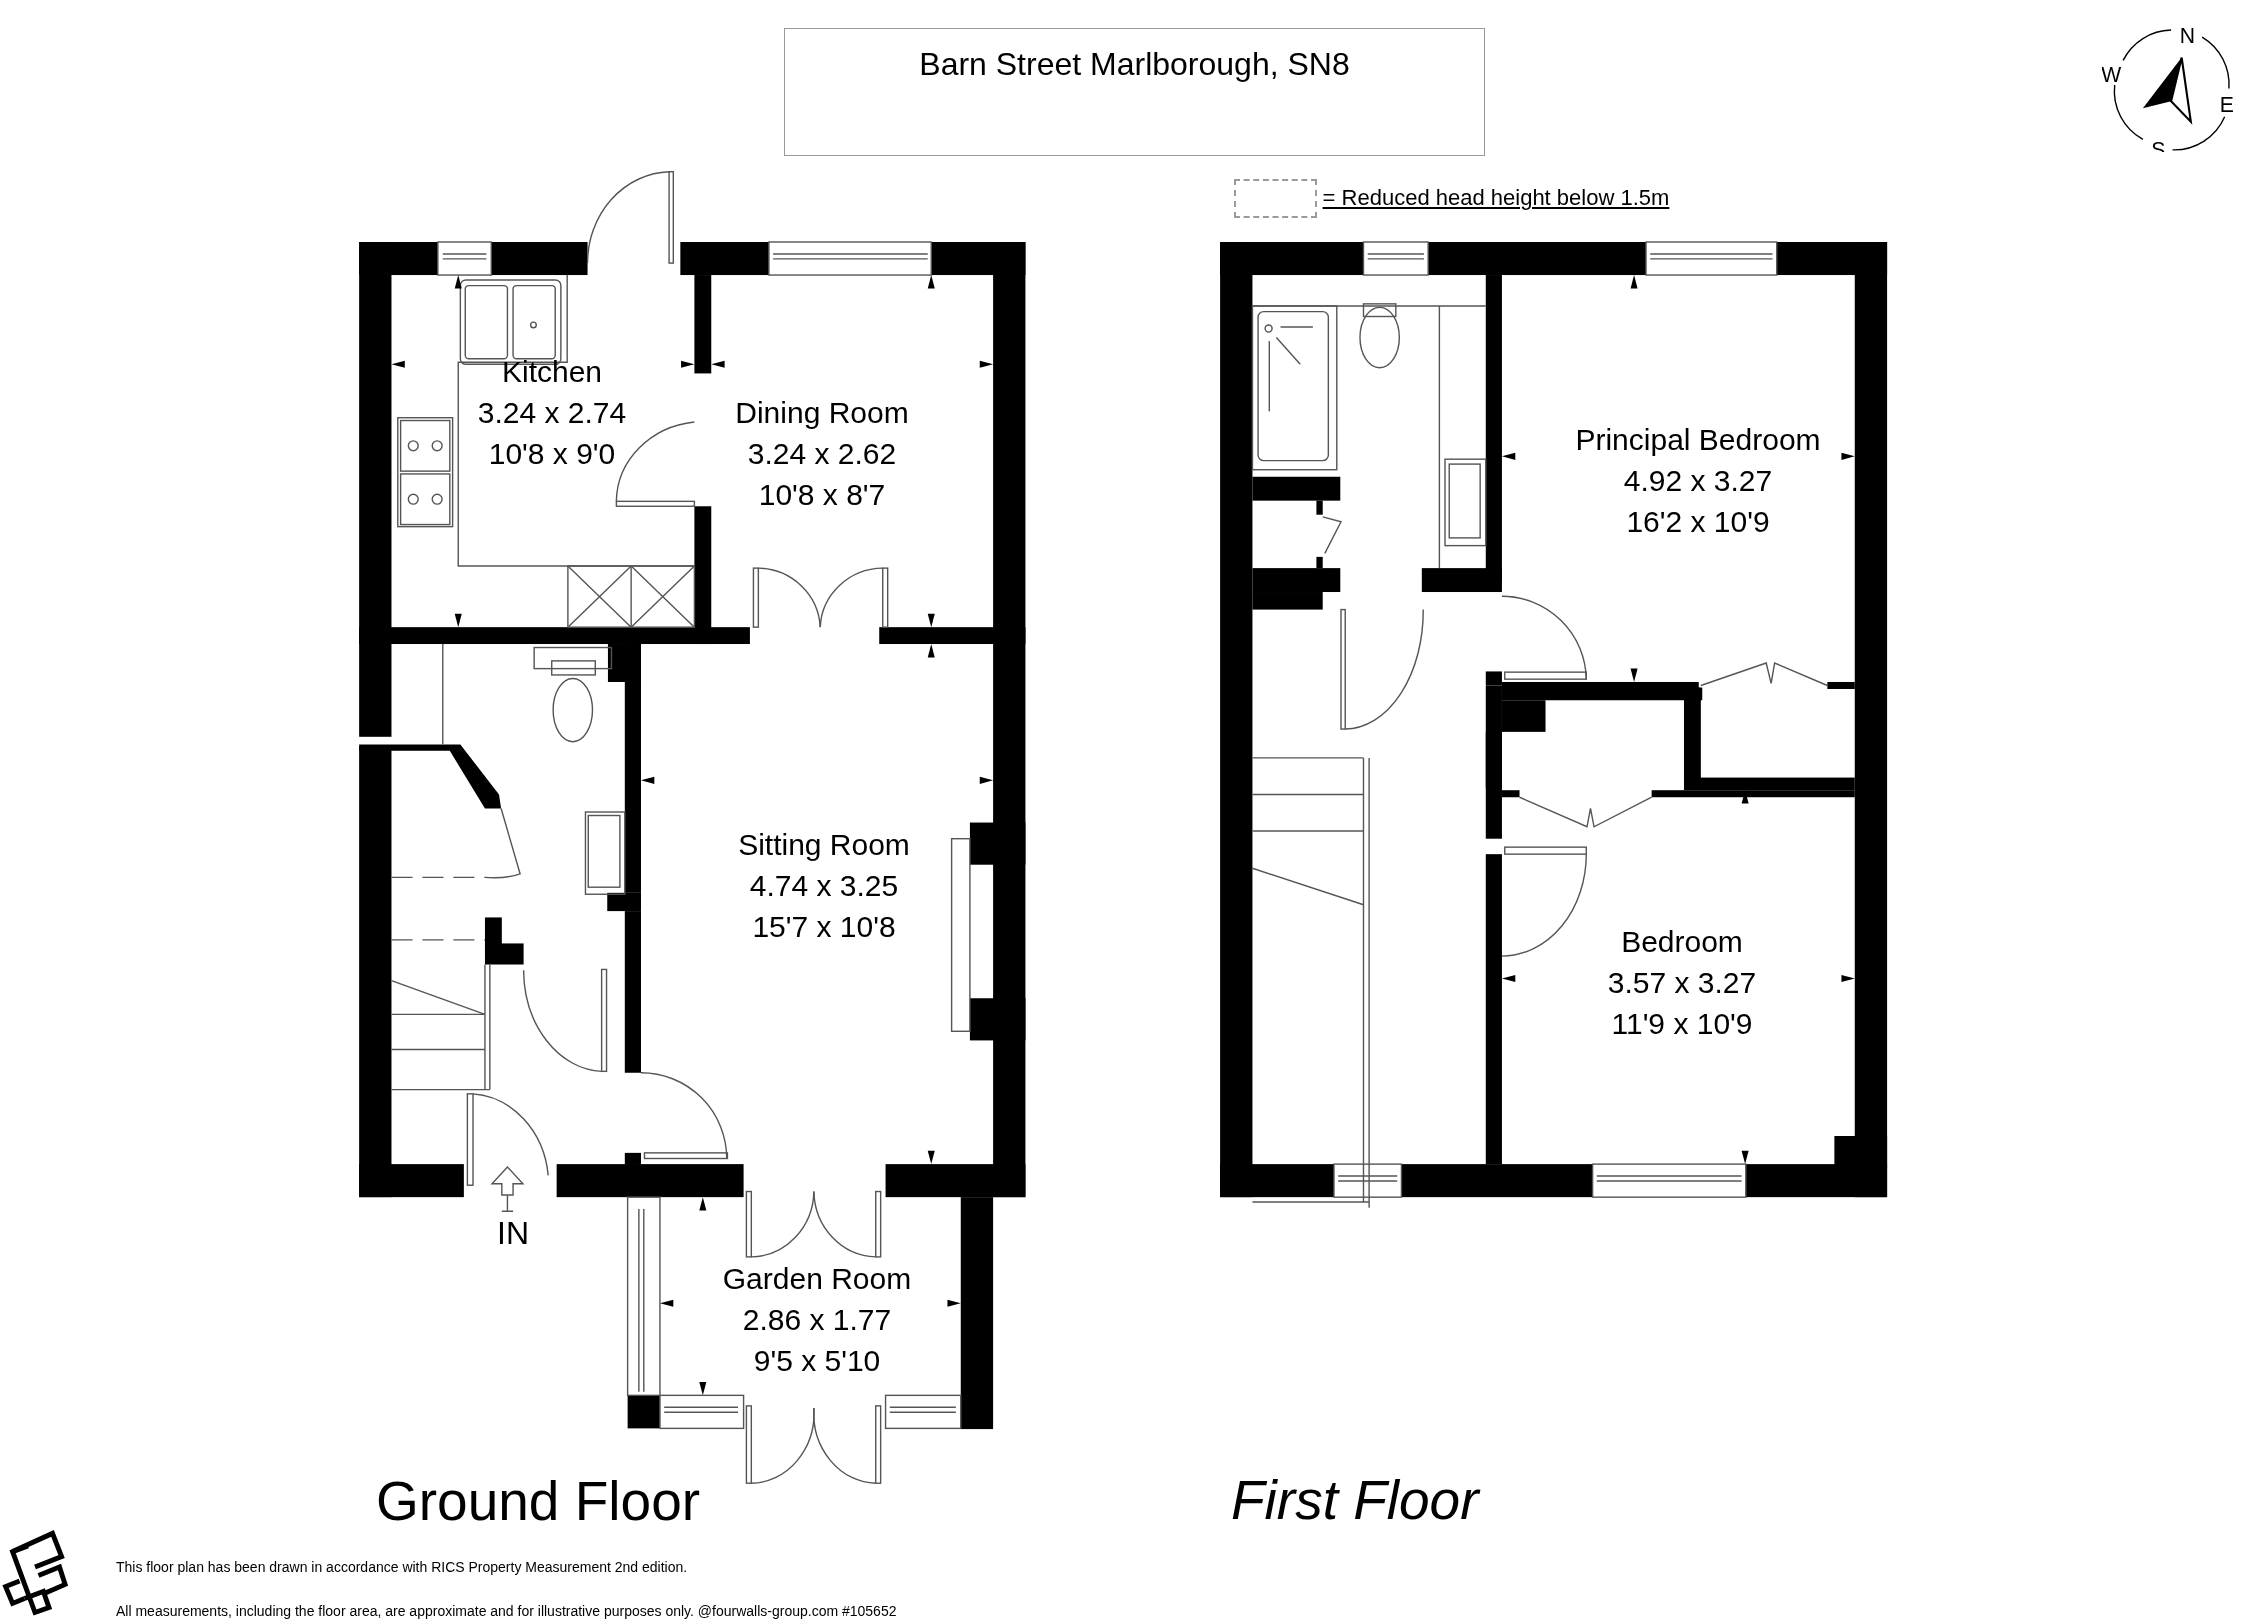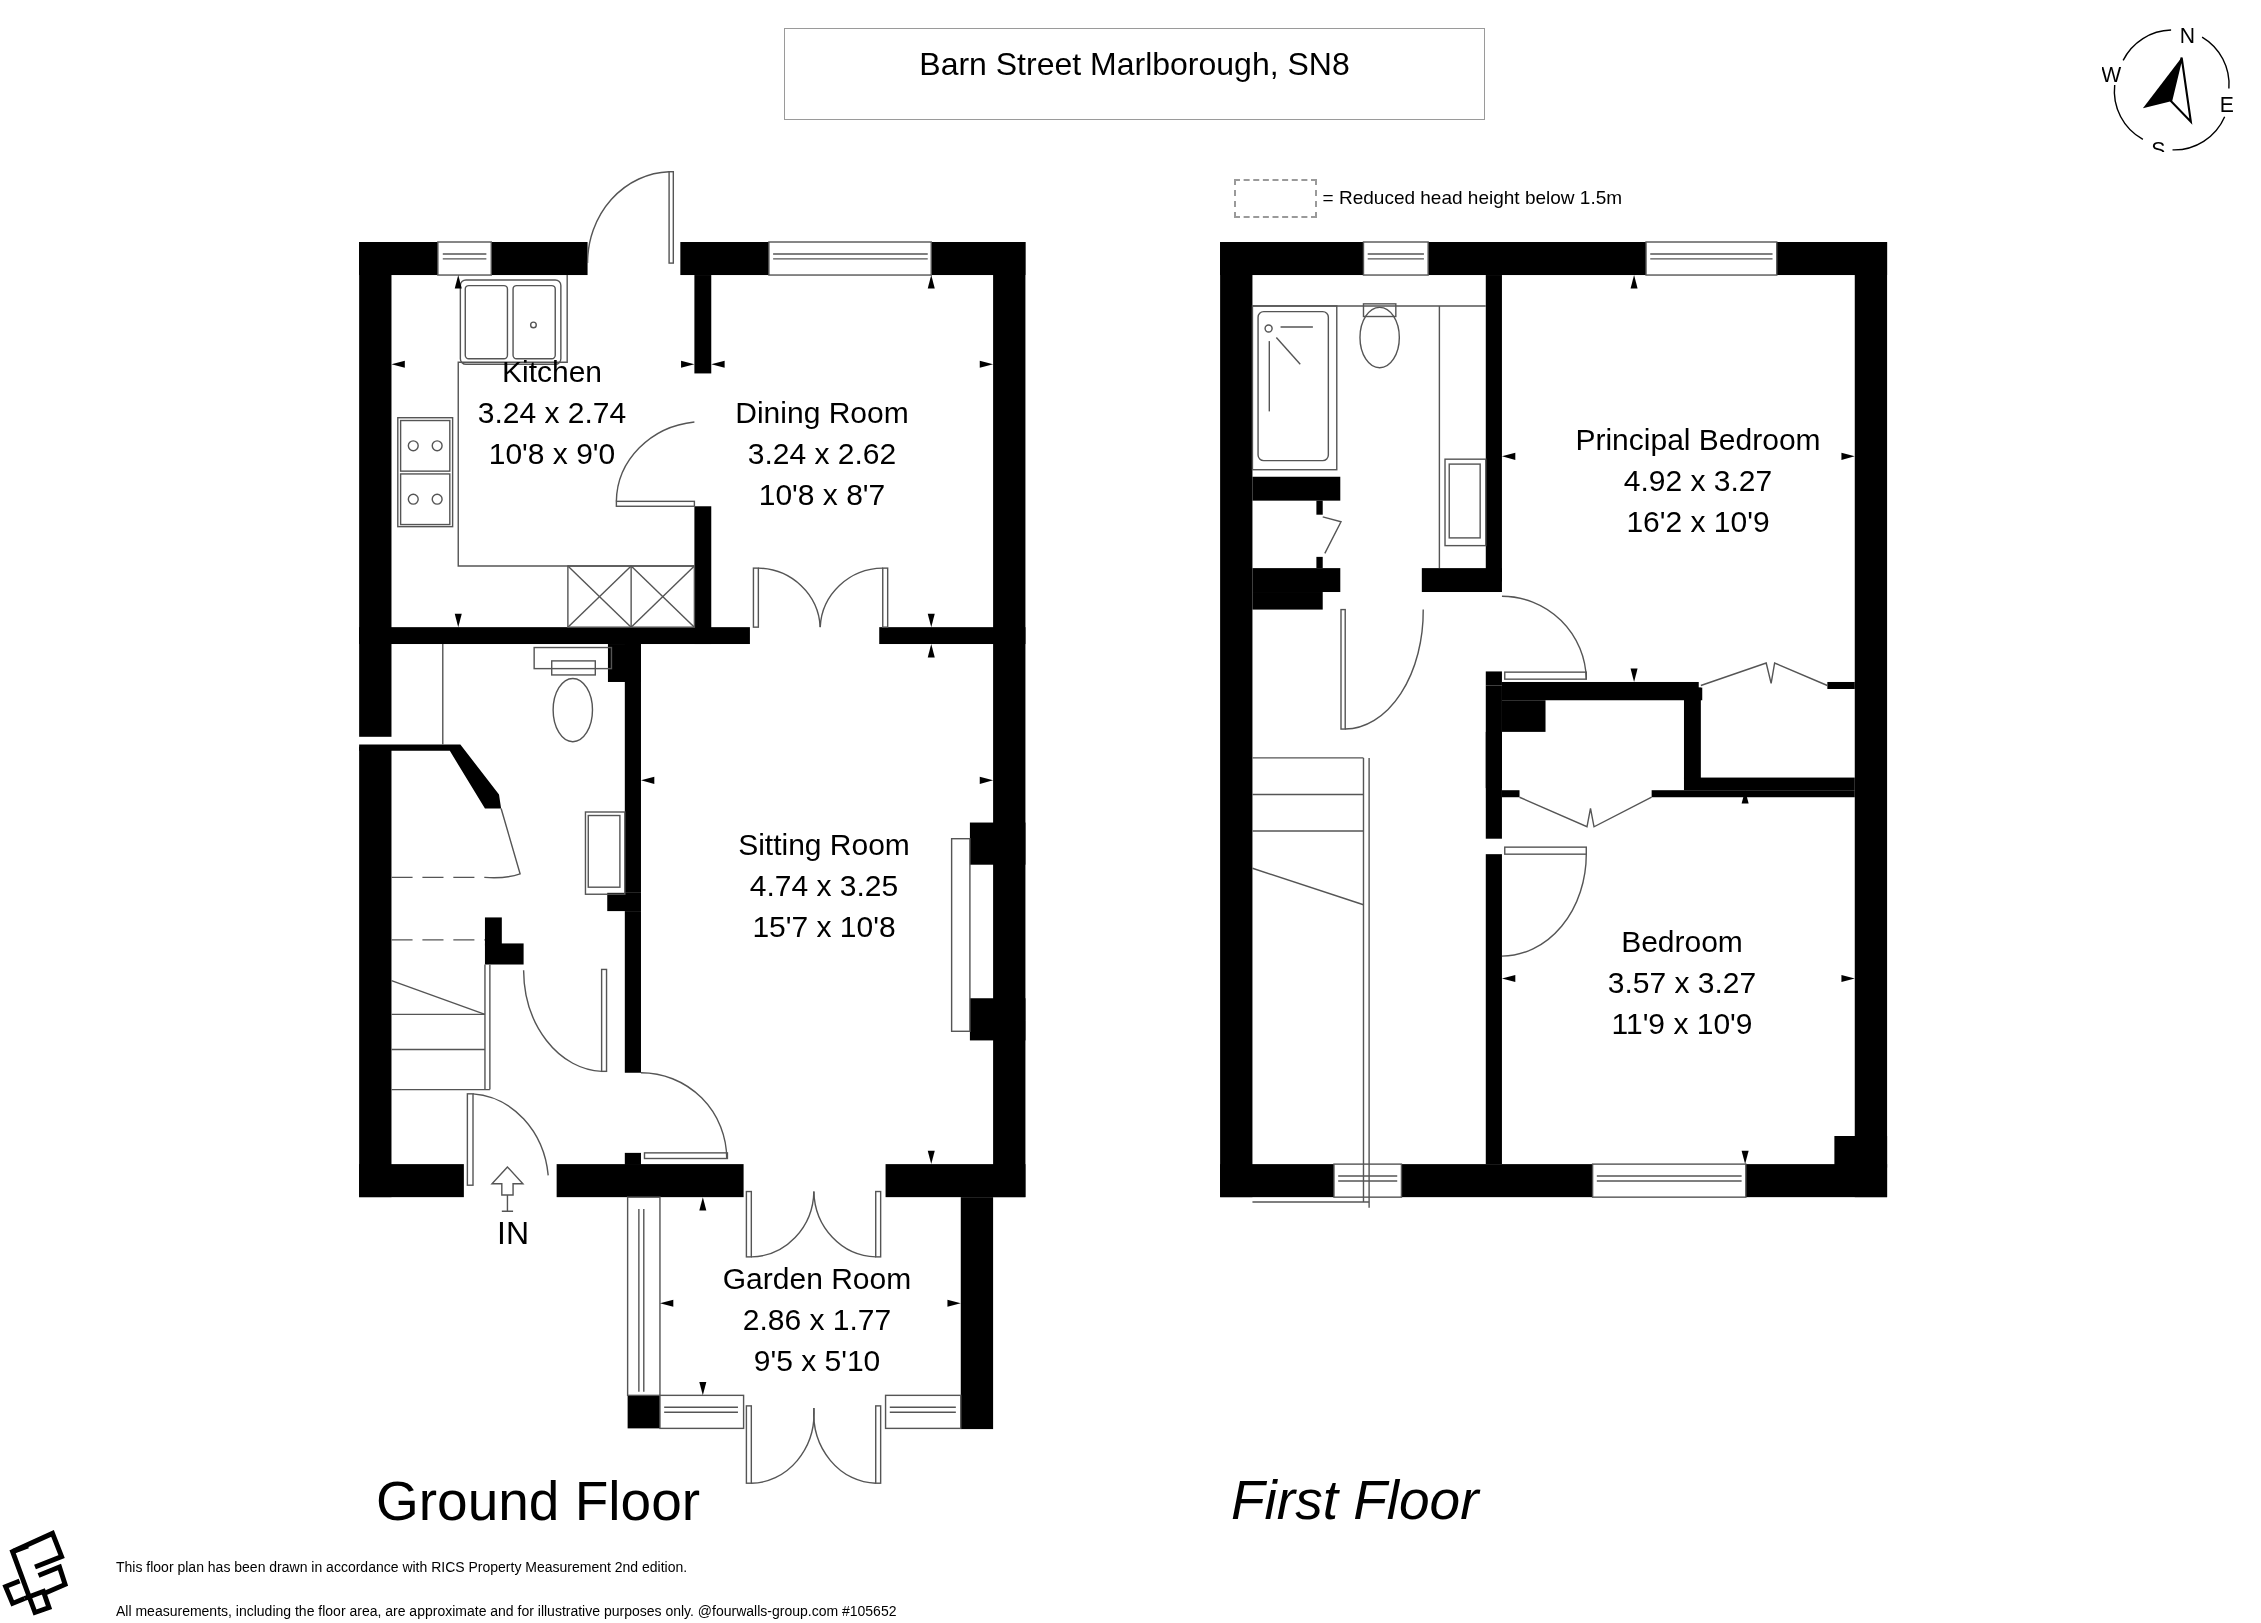--- a/index.html
+++ b/index.html
@@ -1,24 +1,24 @@
 <!DOCTYPE html>
 <html style="font-size:11.2px"><head>
 <meta charset="utf-8">
 <style>
   html, body { margin: 0; padding: 0; background: #ffffff; }
   body { width: 2261px; height: 1624px; position: relative; overflow: hidden;
          font-family: "Liberation Sans", "DejaVu Sans", sans-serif; color: #000; }
-  .title-box { position: absolute; left: 784px; top: 28px; width: 701px; height: 92px;
+  .title-box { position: absolute; left: 784px; top: 28px; width: 701px; height: 128px;
                border: 1.4px solid #9a9a9a; box-sizing: border-box; text-align: center; }
   .title-line1 { font-size: 32px; line-height: 39px; margin-top: 15.5px; }
   .title-line2 { font-size: 32px; line-height: 39px; }
   .legend { position: absolute; left: 1234px; top: 177px; height: 42px; display: flex; align-items: center; }
   .legend-swatch { width: 83px; height: 39px; box-sizing: border-box; border: 2.1px dashed #9a9a9a; margin-right: 5.6px; }
-  .legend-text { font-size: 19px; }
+  .legend-text { font-size: 22px; text-decoration: underline; }
   .floor-label { position: absolute; font-size: 55px; line-height: 1; }
   .footer-line { position: absolute; left: 116px; font-size: 14px; white-space: nowrap; }
   .room { position: absolute; text-align: center; font-size: 30px; line-height: 41px; white-space: nowrap; transform: translateX(-50%); }
   svg.plan { position: absolute; left: 0; top: 0; }
   .in-label { position: absolute; font-size: 32px; transform: translateX(-50%); }
   .compass { position: absolute; left: 2102px; top: 10.5px; width: 141px; height: 141px; }
   .logo { position: absolute; left: 0; top: 1518px; width: 70px; height: 105px; }
 </style>
 </head>
 <body>

